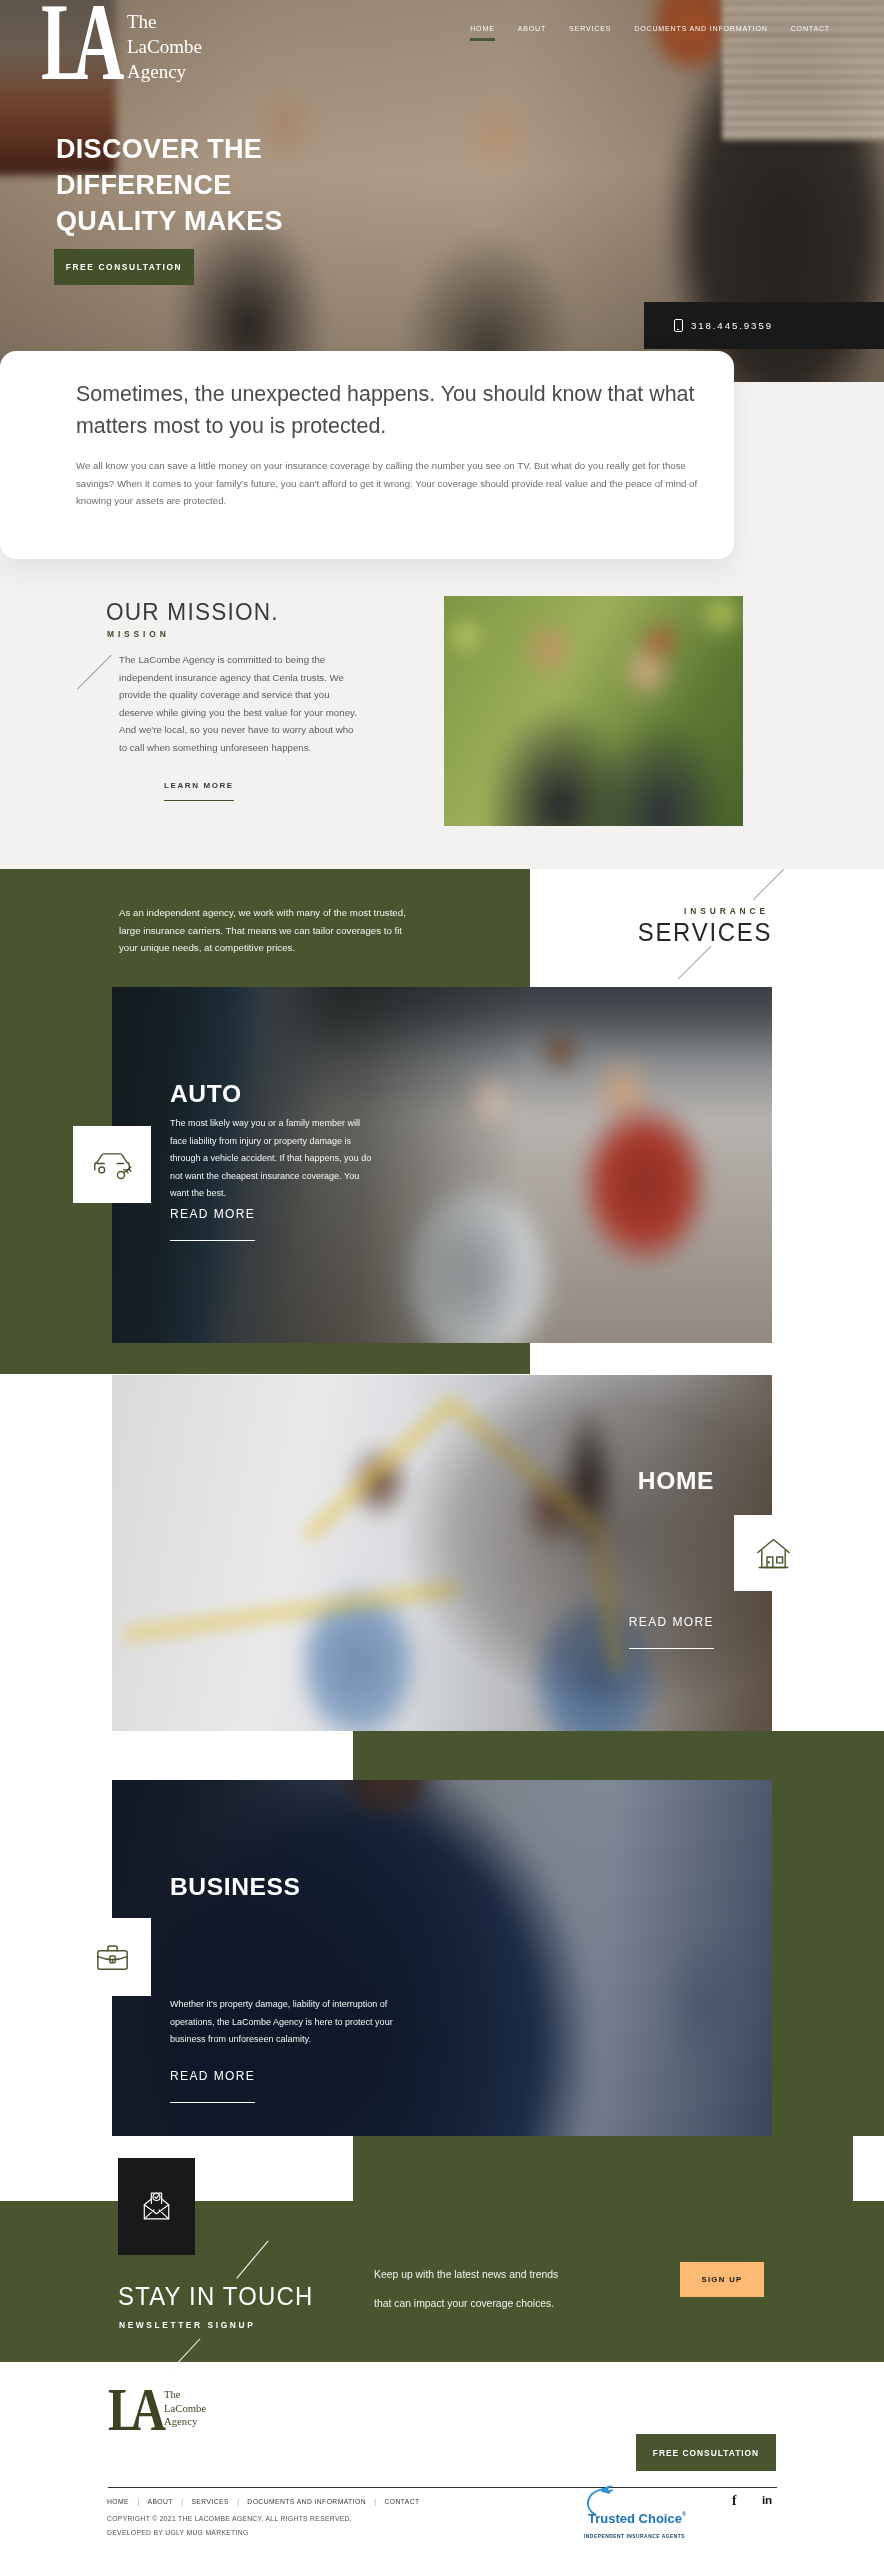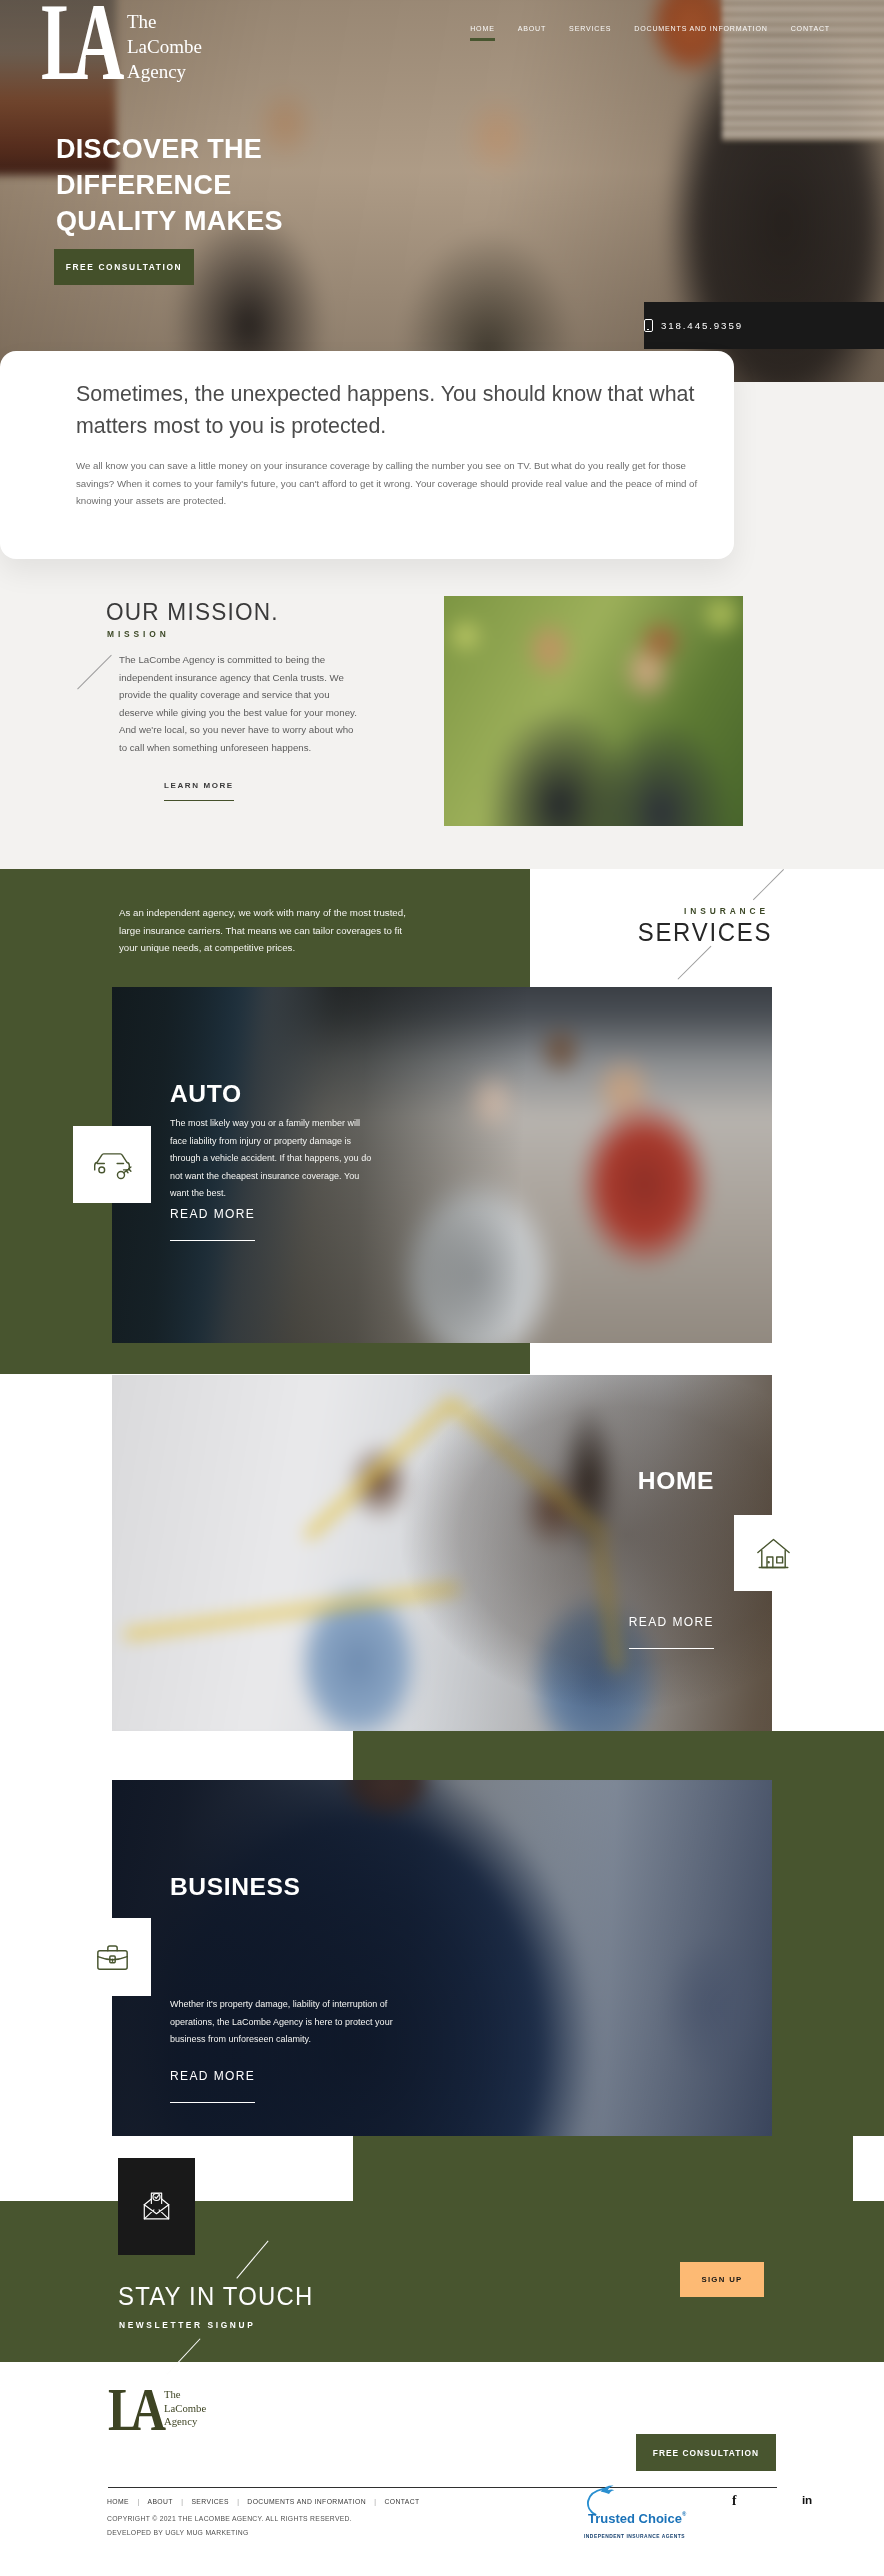--- a/index.html
+++ b/index.html
@@ -35,21 +35,21 @@
   .brand-text{position:absolute;left:127px;top:10.4px;color:#fff;font-family:"Liberation Serif",serif;
     font-size:19px;line-height:24.6px;}
   .top-nav{position:absolute;right:54px;top:24.6px;display:flex;gap:23px;}
   .nav-item{position:relative;color:rgba(255,255,255,.96);font-size:7.1px;letter-spacing:0.8px;cursor:pointer;white-space:nowrap;}
   .nav-item.active::after{content:"";position:absolute;left:0;top:13.6px;width:100%;height:2.6px;background:#48552f;}
   .hero-heading{position:absolute;left:56px;top:131px;color:#fff;font-size:27px;line-height:36px;font-weight:700;letter-spacing:0.3px;}
   .btn{display:flex;align-items:center;justify-content:center;cursor:pointer;}
   .hero-cta{position:absolute;left:54px;top:249px;width:140px;height:36px;background:#44502a;color:#fff;
     font-size:8.4px;font-weight:700;letter-spacing:1.6px;}
   .phone-bar{position:absolute;left:644px;top:302px;width:241px;height:47px;background:#191919;display:flex;
-    align-items:center;box-sizing:border-box;color:#fff;font-size:9.7px;letter-spacing:1.9px;cursor:pointer;}
+    align-items:center;padding-left:30px;box-sizing:border-box;color:#fff;font-size:9.7px;letter-spacing:1.9px;cursor:pointer;}
   .phone-glyph{width:7.1px;height:11px;border:1px solid #fff;border-radius:1.9px;margin-right:7.8px;position:relative;}
   .phone-glyph::after{content:"";position:absolute;left:1.9px;bottom:0.6px;width:1.9px;height:1px;background:#fff;}
 
   
   .bg-gray{left:0;top:382px;width:884px;height:487px;background:#f3f2f0;}
   .intro-card{left:0;top:351px;width:734px;height:208px;background:#fff;box-shadow:0 13px 29px rgba(0,0,0,.07);
     box-sizing:border-box;padding:27px 26px 0 76px;border-radius:16px;}
   .intro-heading{width:647px;color:#4b4b4b;font-size:21.4px;line-height:32px;font-weight:400;}
   .intro-body{margin-top:15px;width:631px;color:#6e6e6e;font-size:9.7px;line-height:17.5px;}
 
@@ -164,21 +164,21 @@
   .f-sep{color:#9a9a9a;font-size:6.5px;}
   .f-copy{position:absolute;left:107px;top:2515px;color:#4f4f4f;font-size:6.8px;letter-spacing:0.3px;}
   .f-dev{position:absolute;left:107px;top:2529px;color:#4f4f4f;font-size:6.8px;letter-spacing:0.3px;}
   .tc{position:absolute;left:577px;top:2485px;width:115px;height:58px;cursor:pointer;}
   .tc-name{position:absolute;left:11px;top:26px;color:#1a72b8;font-size:13px;font-weight:700;white-space:nowrap;}
   .tc-reg{font-size:5.8px;vertical-align:top;}
   .tc-tag{position:absolute;left:0;top:49px;width:115px;text-align:center;color:#16406e;font-size:4.9px;
     font-weight:700;letter-spacing:0.5px;white-space:nowrap;}
   .social{position:absolute;top:2493px;color:#111;font-weight:700;cursor:pointer;}
   .social.fb{left:732px;font-size:13.6px;font-family:"Liberation Serif",serif;}
-  .social.li{left:794px;font-size:11.7px;letter-spacing:-0.3px;padding-left:8px;}
+  .social.li{left:754px;font-size:11.7px;letter-spacing:-0.3px;padding-left:8px;}
 </style>
 </head>
 <body>
 
 <div class="page">
 
   <div class="photo hero">
     <div class="blur"></div>
     <div class="hero-painting"></div>
     <div class="hero-blinds"></div>
@@ -311,20 +311,21 @@
         <path d="M8 26 L19 17 M35 17 L46 26"></path>
         <path d="M8 26 v22 h38 v-22"></path>
         <path d="M8 48 L23 34 M46 48 L31 34 M8 26 l19 14 l19 -14"></path>
       </svg>
     </span>
   </div>
   <div class="abs display stay-heading">STAY IN TOUCH</div>
   <div class="abs eyebrow stay-eyebrow">NEWSLETTER SIGNUP</div>
   <div class="diag white" style="left:252px;top:2235px;height:49px;transform:rotate(40deg);"></div>
   <div class="diag white" style="left:183px;top:2332px;height:49px;transform:rotate(43deg);"></div>
+  <div class="abs stay-body">Keep up with the latest news and trends that can impact your coverage choices.</div>
   <div class="btn abs signup">SIGN UP</div>
 
   <div class="f-mono"><span>L</span><span class="a">A</span></div>
   <div class="f-brand-text">
     <div>The</div>
     <div>LaCombe</div>
     <div>Agency</div>
   </div>
   <div class="btn f-cta">FREE CONSULTATION</div>
   <div class="f-rule"></div>

